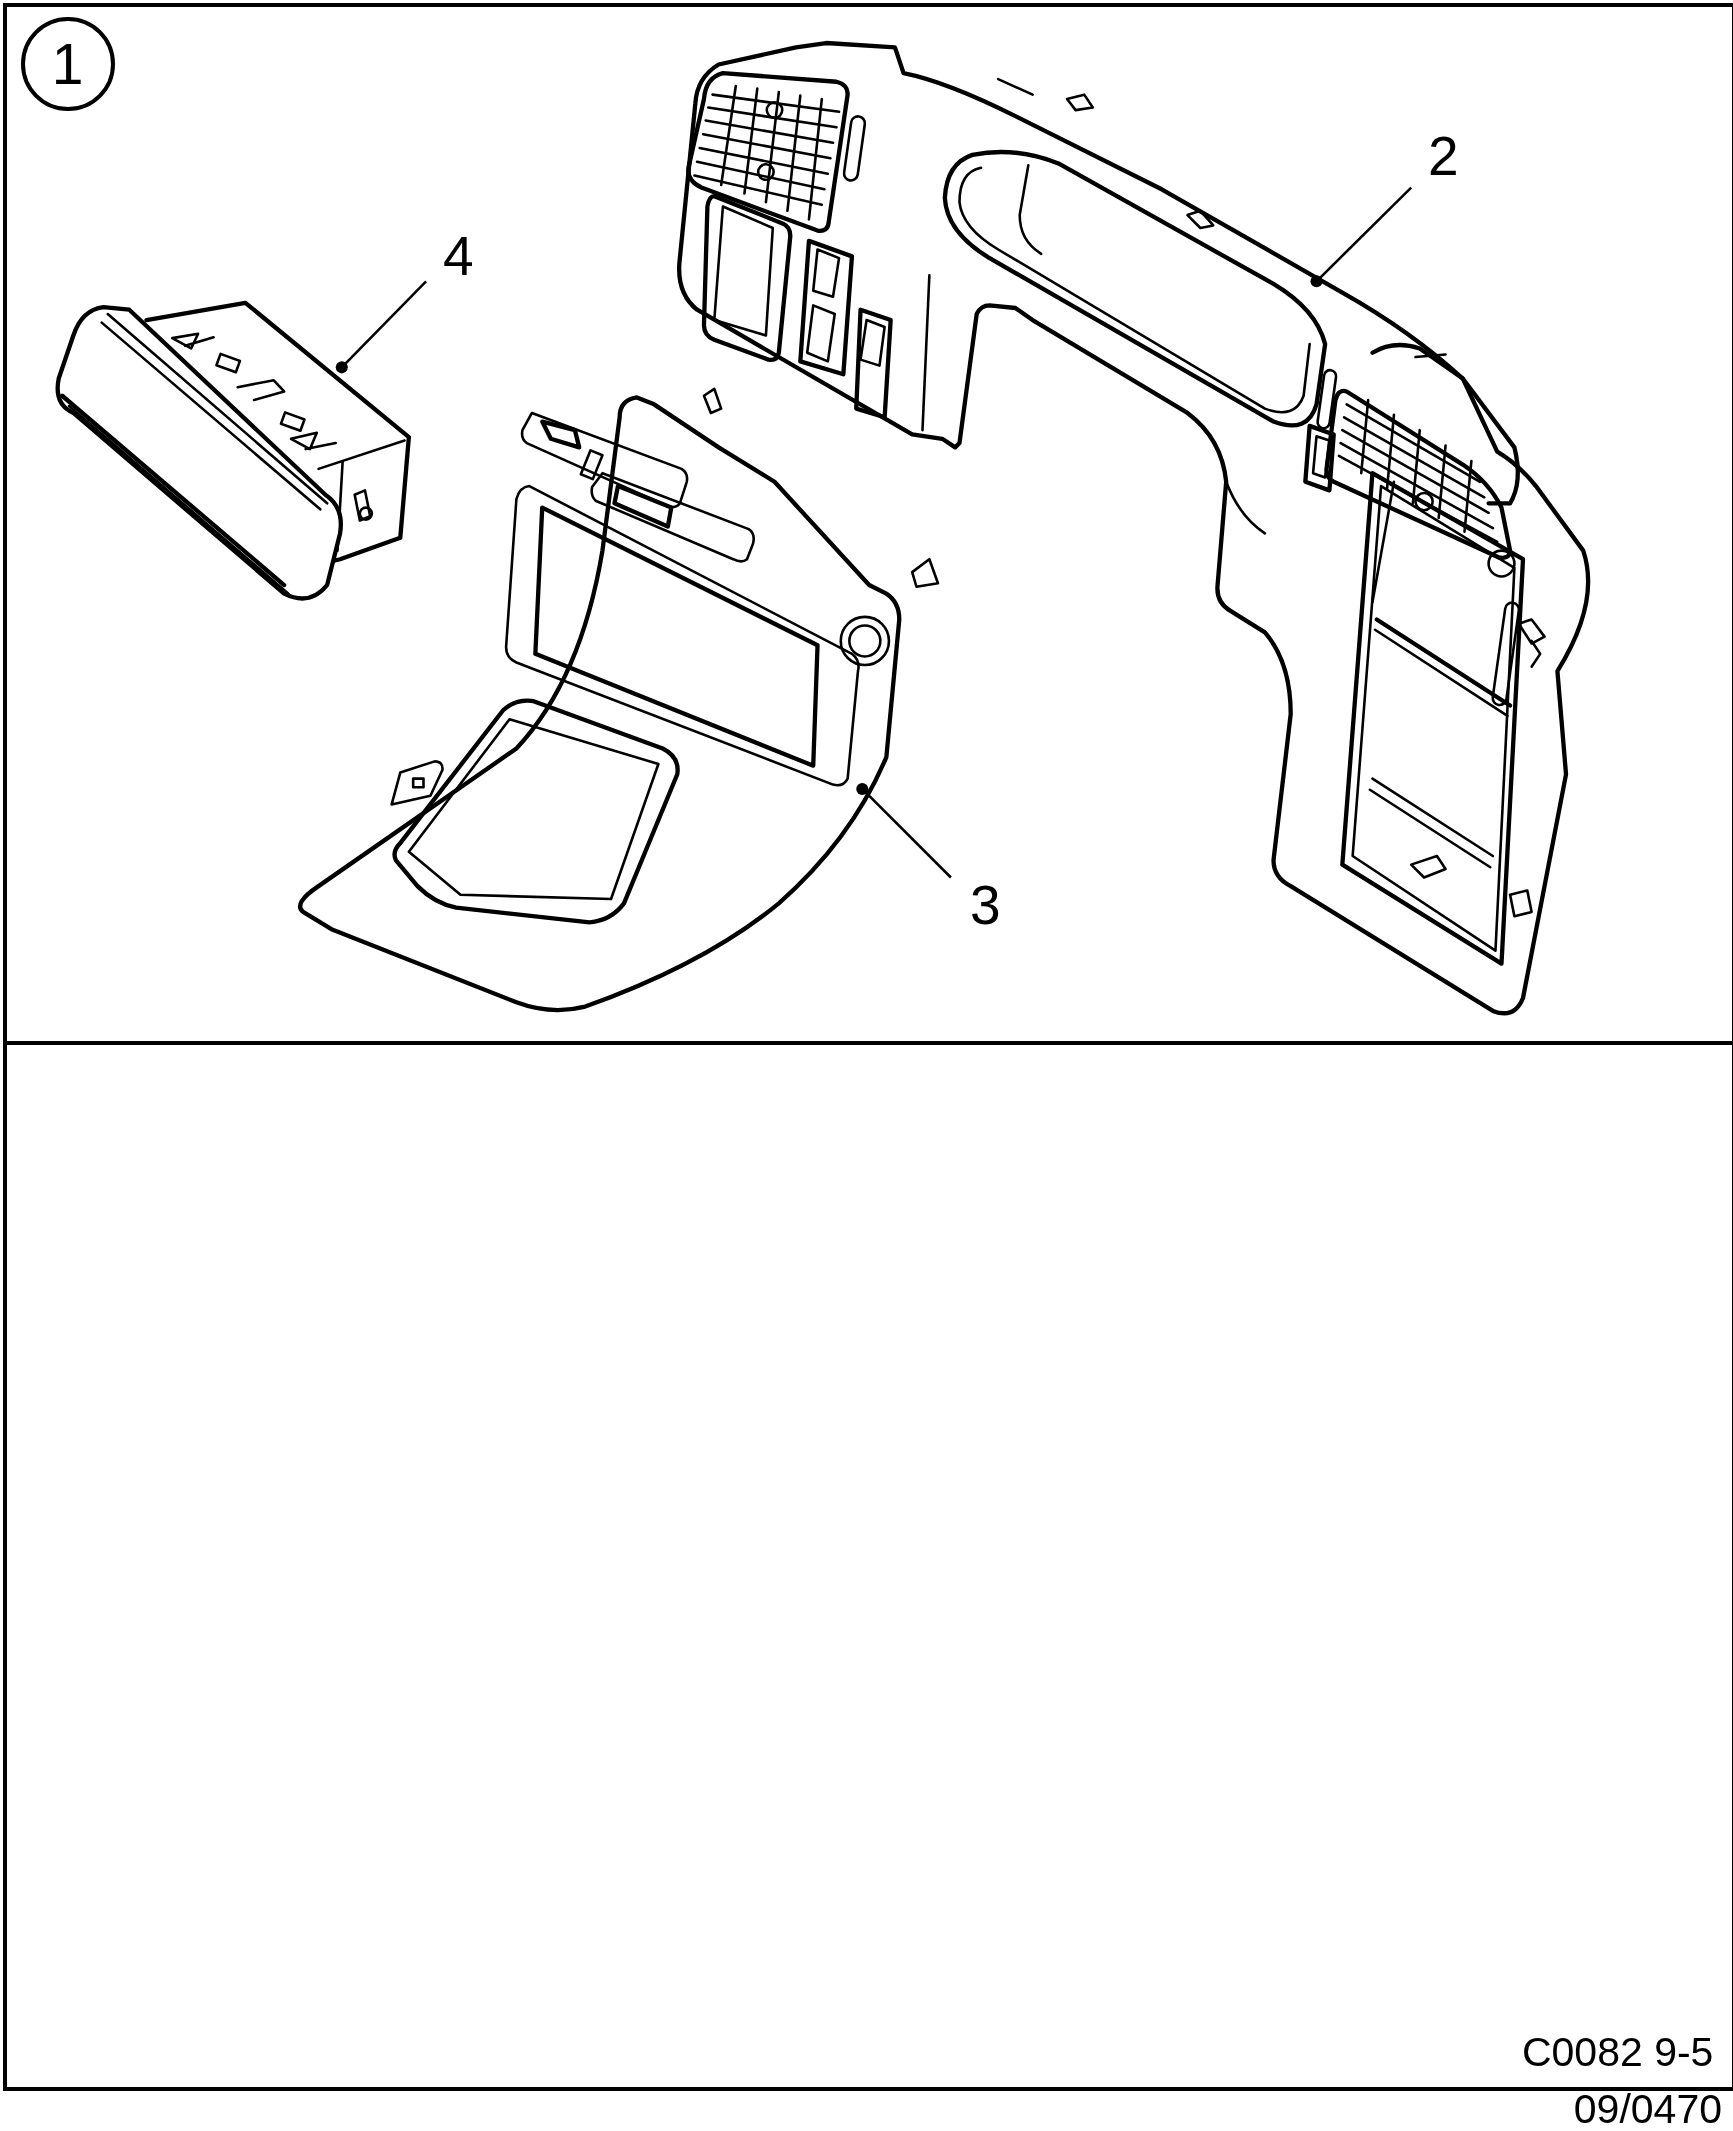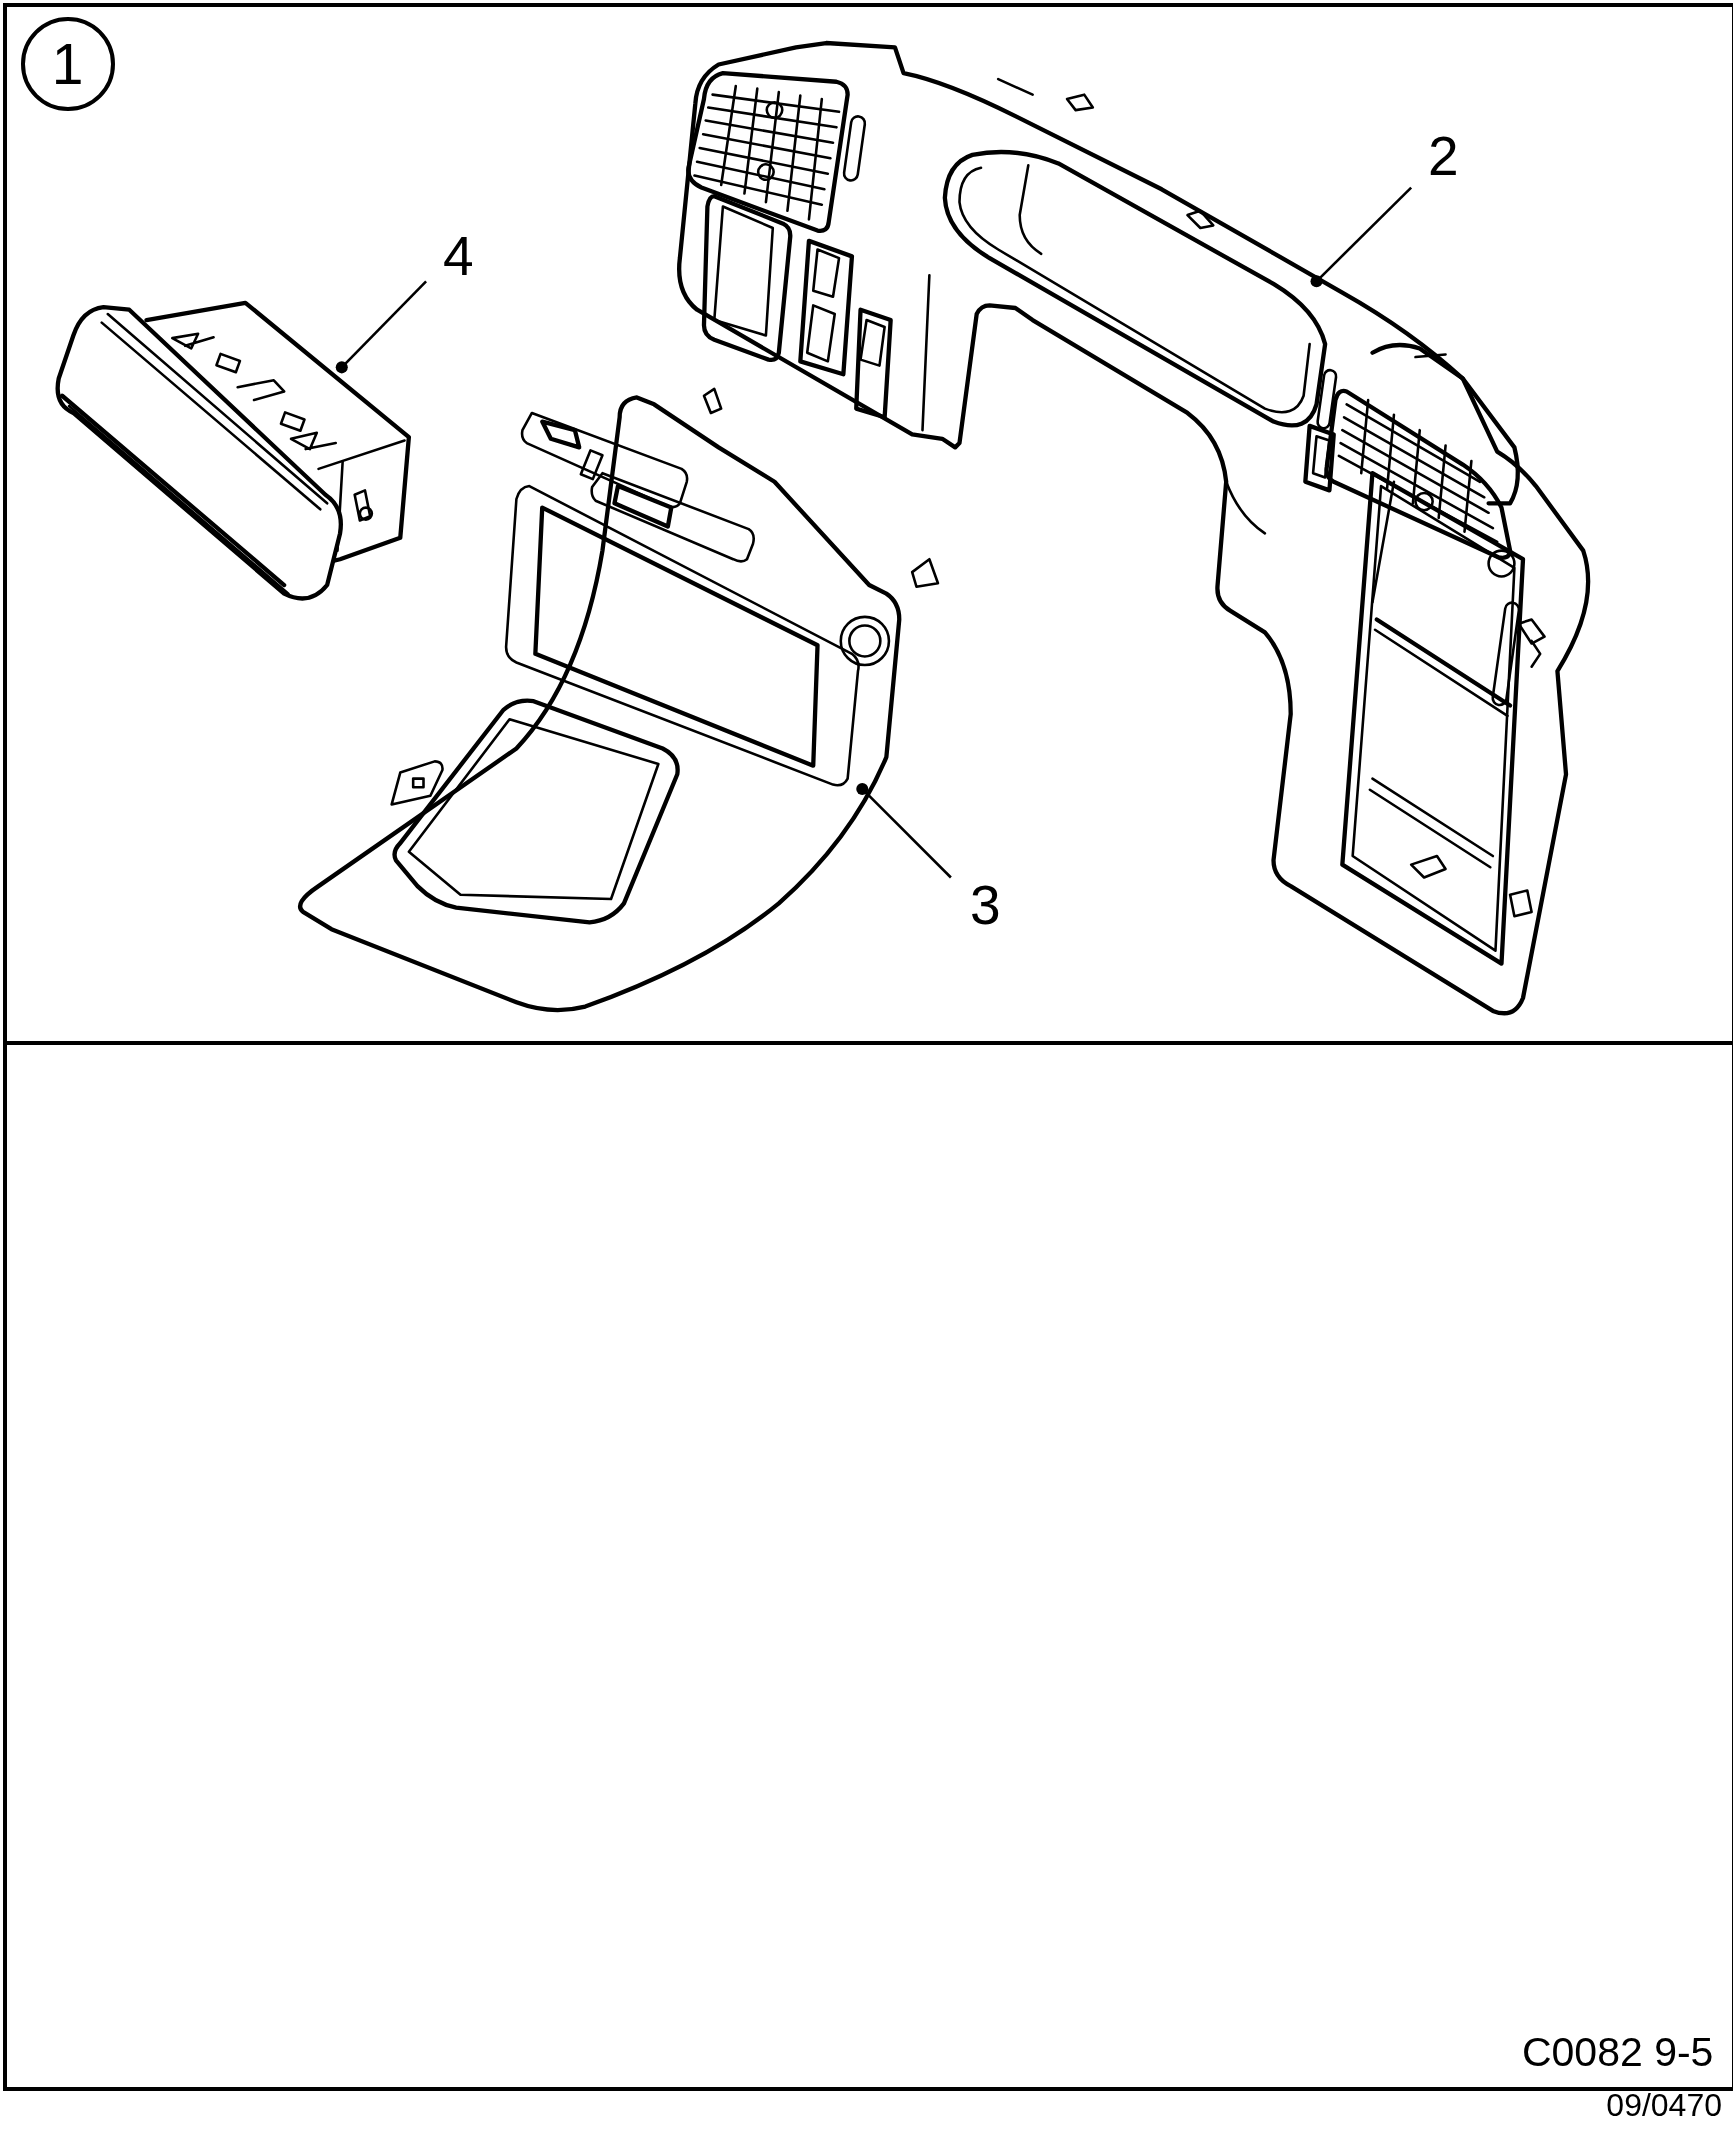--- a/index.html
+++ b/index.html
@@ -7,21 +7,21 @@
          font-family: "Liberation Sans", sans-serif; color: #000; }
   #frame { position: absolute; left: 2.6px; top: 2.6px; width: 1725px; height: 2080px;
            border: 4.3px solid #000; box-sizing: content-box; }
   #divider { position: absolute; left: 2.6px; top: 1041px; width: 1732px; height: 4.3px; background: #000; }
   #drawing { position: absolute; left: 0; top: 0; width: 1734px; height: 1041px; }
   .callout { position: absolute; font-size: 55px; line-height: 1; color: #000; }
   #fig-circle { position: absolute; left: 20.6px; top: 17px; width: 86px; height: 86px;
                 border: 4.3px solid #000; border-radius: 50%; display: flex;
                 align-items: center; justify-content: center; font-size: 57px; line-height: 1; }
   #code { position: absolute; right: 20.6px; top: 2032px; font-size: 41px; line-height: 1; margin-left: 44px; }
-  #docnum { position: absolute; right: 12px; top: 2089px; font-size: 32px; line-height: 1; }
+  #docnum { position: absolute; right: 12px; top: 2089px; font-size: 41px; line-height: 1; }
   svg .o { fill: none; stroke: #000; stroke-width: 5; stroke-linejoin: round; stroke-linecap: round; }
   svg .t { fill: none; stroke: #000; stroke-width: 3; stroke-linejoin: round; stroke-linecap: round; }
   svg .w { fill: #fff; stroke: #000; stroke-width: 5; stroke-linejoin: round; }
   svg .lead { stroke: #000; stroke-width: 3; }
   svg .dot { fill: #000; }
 </style>
 </head>
 <body>
 
 <div id="frame"></div>

